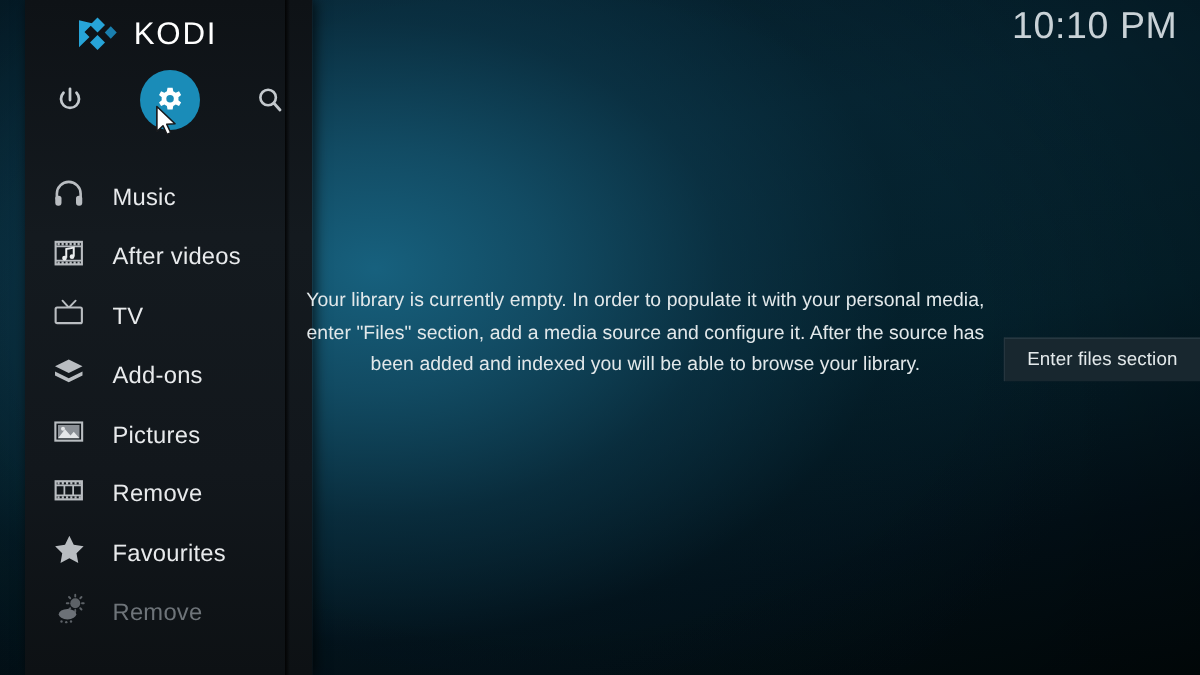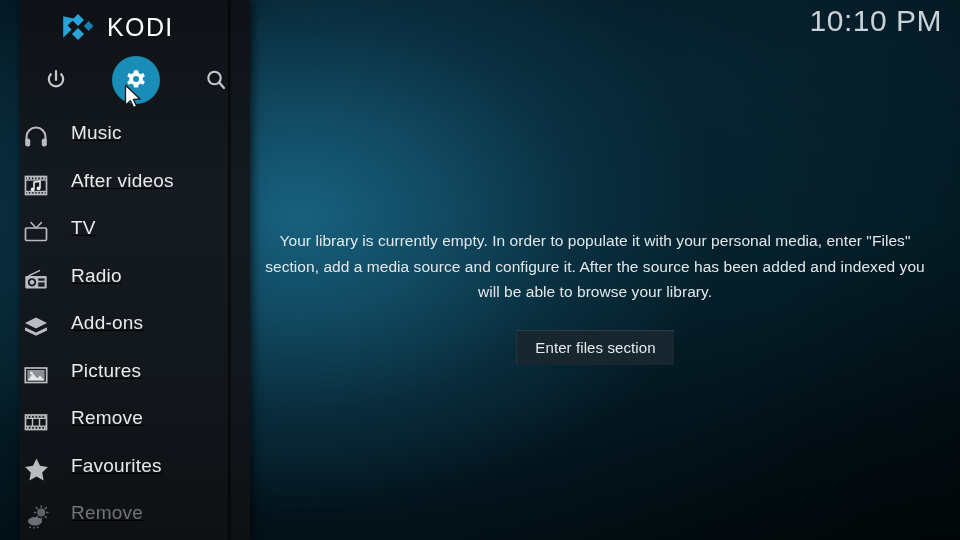--- a/index.html
+++ b/index.html
@@ -113,25 +113,24 @@
   }
 
   
   #menu {
     position: absolute;
     left: 0; top: 122px;
     width: 230px;
   }
   .menu-item {
     display: flex;
-    align-items: flex-start;
+    align-items: flex-end;
     height: 47.5px;
-    padding-left: 1px;
+    padding-left: 20px;
     box-sizing: border-box;
-    text-decoration: underline;
   }
   .menu-icon {
     width: 30px; height: 30px;
     display: flex;
     align-items: center;
     justify-content: center;
     flex: 0 0 30px;
     margin-right: 20px;
   }
   .menu-icon svg { display: block; }
@@ -155,22 +154,22 @@
     z-index: 8;
   }
 
   
   #empty-panel {
     position: absolute;
     left: 230px; top: 228px;
     width: 730px;
     z-index: 8;
     display: flex;
-    flex-direction: column;
-    align-items: center;
+    flex-direction: row;
+    align-items: flex-end;
   }
   #empty-message {
     width: 672px;
     text-align: center;
     color: #e2e8ea;
     font-size: 15.5px;
     line-height: 25.5px;
     letter-spacing: 0.05px;
   }
   #empty-buttons {
@@ -301,33 +300,20 @@
         <span class="menu-icon">
           <svg width="26" height="26" viewBox="0 0 26 26">
             <rect x="2.5" y="9" width="21" height="12.5" rx="1.2" stroke="#b9bdc1" stroke-width="1.7" fill="none"></rect>
             <path d="M8 3.5 L12.6 8.6" stroke="#b9bdc1" stroke-width="1.5" stroke-linecap="round"></path>
             <path d="M18.5 3.5 L13.6 8.6" stroke="#b9bdc1" stroke-width="1.5" stroke-linecap="round"></path>
           </svg>
         </span>
         <span class="menu-label">TV</span>
       </div>
 
-      <div class="menu-item">
-        <span class="menu-icon">
-          <svg width="26" height="26" viewBox="0 0 26 26">
-            <path d="M6 8.6 L16.5 3.6" stroke="#b9bdc1" stroke-width="1.5" stroke-linecap="round"></path>
-            <rect x="2.3" y="9" width="21.4" height="12.6" rx="1.3" fill="#b9bdc1"></rect>
-            <circle cx="9" cy="15.3" r="4.1" fill="#1b2026"></circle>
-            <circle cx="9" cy="15.3" r="2.2" fill="#b9bdc1"></circle>
-            <rect x="15.2" y="11.4" width="6.4" height="2.3" fill="#1b2026"></rect>
-            <rect x="15.2" y="15.4" width="6.4" height="4.3" fill="#1b2026"></rect>
-          </svg>
-        </span>
-        <span class="menu-label">Radio</span>
-      </div>
 
       <div class="menu-item">
         <span class="menu-icon">
           <svg width="26" height="26" viewBox="0 0 26 26">
             <path d="M13 3.6 L24 9.0 L13 14.4 L2 9.0 Z" fill="#b9bdc1"></path>
             <path d="M2 13.2 L13 18.6 L24 13.2 L24 16.4 L13 21.8 L2 16.4 Z" fill="#b9bdc1"></path>
           </svg>
         </span>
         <span class="menu-label">Add-ons</span>
       </div>

